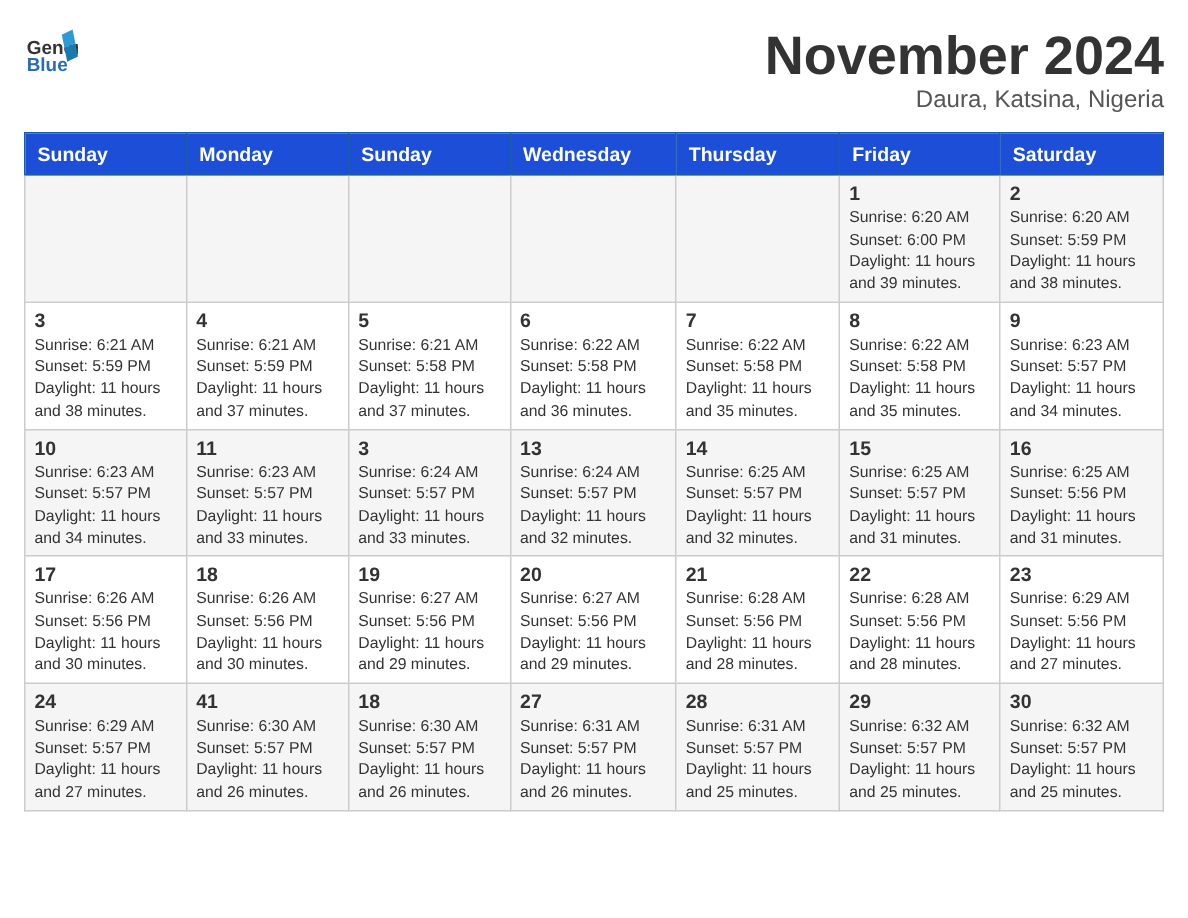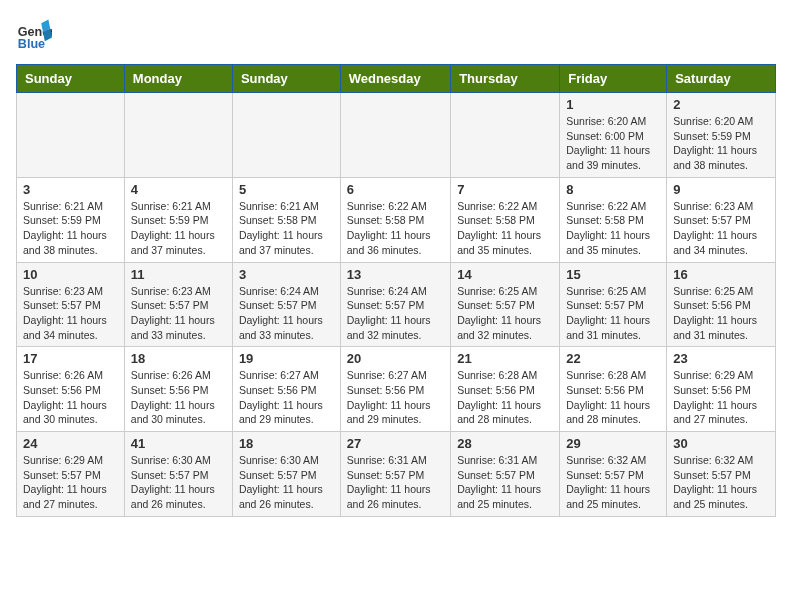--- a/index.html
+++ b/index.html
@@ -35,21 +35,21 @@
     }
     .location {
       font-size: 16px;
       color: #555;
     }
     table {
       width: 100%;
       border-collapse: collapse;
     }
     thead th {
-      background: #4d7c0f;
+      background: #1d4ed8;
       color: #fff;
       font-size: 13px;
       font-weight: bold;
       padding: 6px 8px;
       text-align: left;
       border: 1px solid #1a5da5;
     }
     tbody td {
       border: 1px solid #ccc;
       vertical-align: top;
@@ -89,20 +89,24 @@
 
 <div class="header">
   <div class="logo">
     <svg class="logo-icon" viewBox="0 0 40 40">
       <text x="2" y="22" font-size="14" fill="#333" font-weight="bold">General</text>
       <text x="2" y="35" font-size="14" fill="#2a6db5" font-weight="bold">Blue</text>
       <polygon points="28,8 36,4 38,14 30,18" fill="#2a9bd4"></polygon>
       <polygon points="30,18 38,14 40,24 32,28" fill="#1a7ab0"></polygon>
     </svg>
   </div>
+  <div class="title-area">
+    <div class="month-title">November 2024</div>
+    <div class="location">Daura, Katsina, Nigeria</div>
+  </div>
 </div>
 
 <table>
   <thead>
     <tr>
     <th>Sunday</th>
         <th>Monday</th>
         <th>Sunday</th>
         <th>Wednesday</th>
         <th>Thursday</th>

